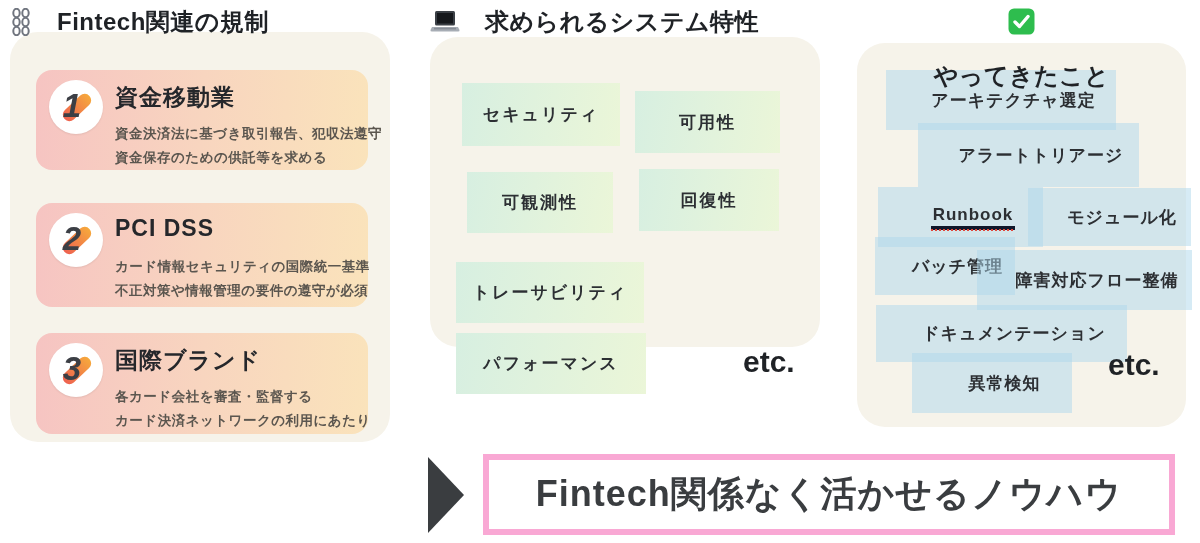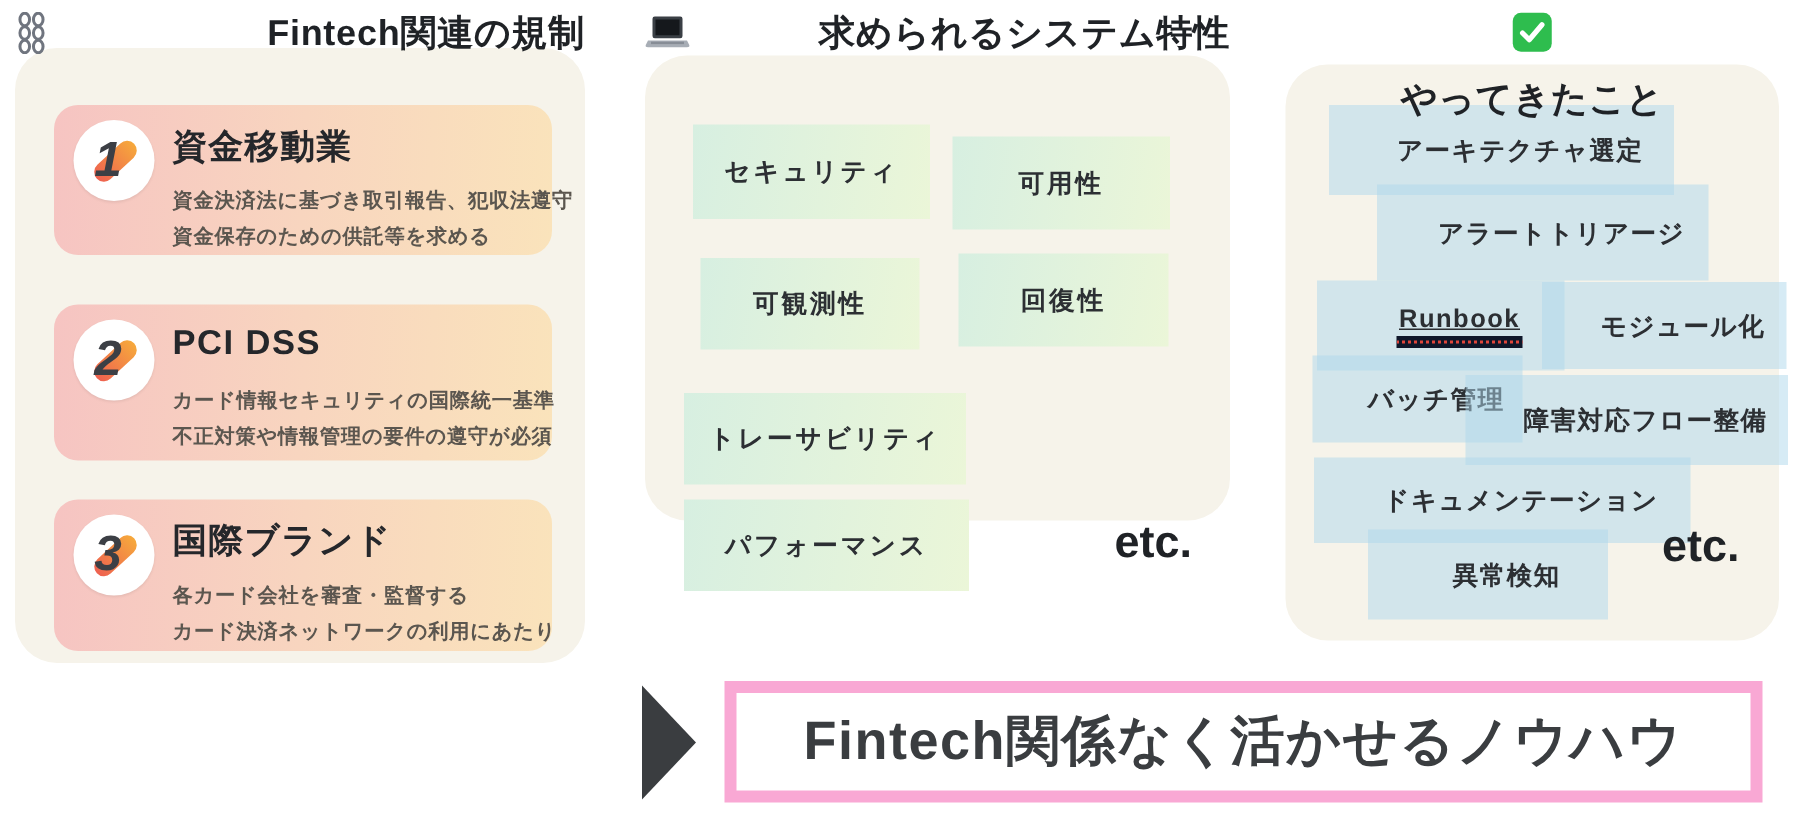--- a/index.html
+++ b/index.html
@@ -6,22 +6,22 @@
   .stage {
     position:relative; width:1200px; height:543px; background:#ffffff;
     font-family:"Liberation Sans", sans-serif; overflow:hidden; color:#25272b;
   }
   .panel { position:absolute; background:#f6f3ea; border-radius:28px; }
   #left-panel   { left:10px;  top:32px; width:380px; height:410px; }
   #middle-panel { left:430px; top:37px; width:390px; height:310px; }
   #right-panel  { left:857px; top:43px; width:329px; height:384px; }
 
   .col-header {
-    position:absolute; display:flex; align-items:center; justify-content:space-between;
-    gap:15px; font-size:24px; font-weight:700; letter-spacing:0.5px; color:#1f2226; z-index:3;
+    position:absolute; display:flex; align-items:center; justify-content:flex-start;
+    gap:25px; font-size:24px; font-weight:700; letter-spacing:0.5px; color:#1f2226; z-index:3;
   }
   #header-left   { left:10px;  top:6px; width:380px; }
   #header-middle { left:430px; top:6px; width:390px; }
   #header-right  { left:857px; top:8px; width:329px;flex-direction:column; }
 
   
   .reg-card {
     position:absolute; left:26px; width:332px; border-radius:16px;
     background:linear-gradient(93deg, #f6c4c2 0%, #f8d5bf 50%, #fae3bb 100%);
   }
@@ -58,35 +58,35 @@
     font-size:17px; font-weight:700; color:#2c2f33; letter-spacing:2px; white-space:nowrap;
   }
   
   .blue-tag {
     position:absolute; display:flex; align-items:center; justify-content:center;
     background:rgba(173,216,236,0.5);
     font-size:17px; font-weight:700; color:#2c2f33; letter-spacing:1px; white-space:nowrap;padding-left:25px;
   }
   .etc-label { position:absolute; font-size:30px; font-weight:700; color:#1f2226; }
 
-  .runbook-underline { position:relative; border-bottom:8px solid #0f172a; padding:0 2px 1px;text-decoration:underline; }
+  .runbook-underline { position:relative; border-bottom:4px solid #0f172a; padding:0 2px 1px; }
   .runbook-underline::after {
     content:""; position:absolute; left:0; right:0; bottom:-5px; height:2px;
     background-image:repeating-linear-gradient(to right, #e0453a 0 2px, transparent 2px 4px);
   }
 
   
   .banner-triangle {
     position:absolute; left:428px; top:457px; width:0; height:0;
     border-top:38px solid transparent; border-bottom:38px solid transparent;
     border-left:36px solid #3a3d40;
   }
   .banner-box {
     position:absolute; left:483px; top:454px; width:692px; height:81px;
-    background:#ffffff; border:8px solid #f9a8d4; box-sizing:border-box;
+    background:#ffffff; border:6px solid #f9a8d4; box-sizing:border-box;
     display:flex; align-items:center; justify-content:center;
   }
   .banner-text { font-size:36px; font-weight:700; color:#3a3d40; letter-spacing:1px; white-space:nowrap; }
 
   .icon { display:inline-flex; flex:0 0 auto; }
 </style>
 </head>
 <body>
 
 <div class="stage">

